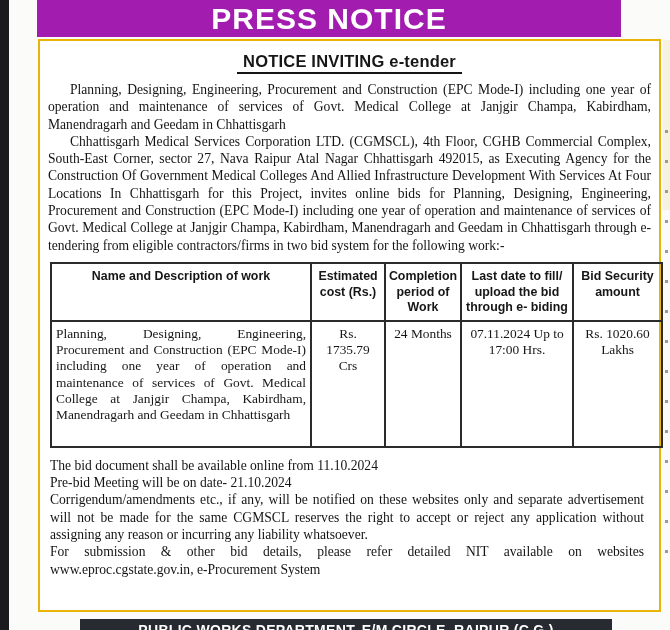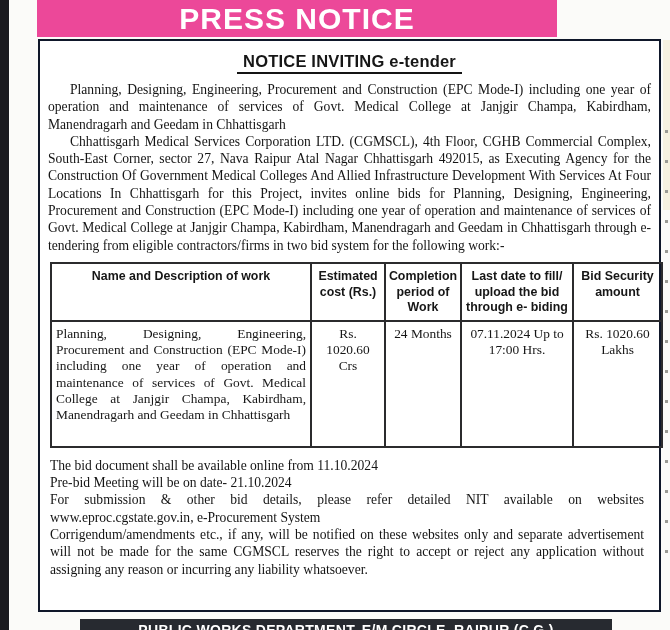--- a/index.html
+++ b/index.html
@@ -17,35 +17,35 @@
   }
   .right-dots {
     position: absolute; right: 2px; top: 130px; width: 3px; height: 440px;
     background: repeating-linear-gradient(to bottom, #9a9a94 0 3px, transparent 3px 30px);
   }
   .right-cream {
     position: absolute; right: 0; top: 40px; width: 7px; height: 170px;
     background: #f6f1e0;
   }
   .banner {
-    position: absolute; left: 37px; top: 0; width: 520px; height: 37px;
-    background: #ec4899;
+    position: absolute; left: 37px; top: 0; width: 584px; height: 37px;
+    background: #a21caf;
     display: flex; align-items: center; justify-content: center;
   }
   .banner span {
     color: #ffffff;
     font-family: "Liberation Sans", sans-serif;
     font-weight: 800;
     font-size: 30px;
     letter-spacing: 1px;
   }
   .notice-box {
     position: absolute; left: 38px; top: 39px; width: 623px; height: 573px;
     background: #ffffff;
-    border: 2px solid #0f172a;
+    border: 2px solid #eab308;
     padding: 0 8px;
   }
   .notice-heading-wrap { text-align: center; margin-top: 11px; }
   .notice-heading {
     display: inline-block;
     font-family: "Liberation Sans", sans-serif;
     font-weight: 700;
     font-size: 16.5px;
     border-bottom: 2.5px solid #141414;
     padding: 0 6px 1px 6px;
@@ -151,33 +151,33 @@
         <th>Name and Description  of work</th>
         <th>Estimated cost (Rs.)</th>
         <th>Completion period of Work</th>
         <th>Last date to fill/ upload the bid through e- biding</th>
         <th>Bid Security amount</th>
       </tr>
     </thead>
     <tbody>
       <tr>
         <td class="cell-desc">Planning, Designing, Engineering, Procurement and Construction (EPC Mode-I) including one year of operation and maintenance of services of Govt. Medical College at Janjgir Champa, Kabirdham, Manendragarh and Geedam in Chhattisgarh</td>
-        <td class="cell-center">Rs. 1020.60 Crs</td>
+        <td class="cell-center">Rs. 1735.79 Crs</td>
         <td class="cell-center">24 Months</td>
         <td class="cell-center">07.11.2024 Up to 17:00 Hrs.</td>
         <td class="cell-center">Rs. 1020.60 Lakhs</td>
       </tr>
     </tbody>
   </table>
 
   <div class="footer-block">
     <div class="footer-line">The bid document shall be available online from 11.10.2024</div>
     <div class="footer-line">Pre-bid Meeting will be on date- 21.10.2024</div>
+    <div class="footer-line">Corrigendum/amendments etc., if any, will be notified on these websites only and separate advertisement will not be made for the same CGMSCL reserves the right to accept or reject any application without assigning any reason or incurring any liability whatsoever.</div>
     <div class="footer-line">For submission &amp; other bid details, please refer detailed NIT available on websites www.eproc.cgstate.gov.in, e-Procurement System</div>
-    <div class="footer-line">Corrigendum/amendments etc., if any, will be notified on these websites only and separate advertisement will not be made for the same CGMSCL reserves the right to accept or reject any application without assigning any reason or incurring any liability whatsoever.</div>
   </div>
 
   <div class="sign-row">
     <span class="ref-no">S-41718/3</span>
     <span class="signatory">Managing Director</span>
   </div>
 
 </div>
 
 <div class="bottom-bar">

